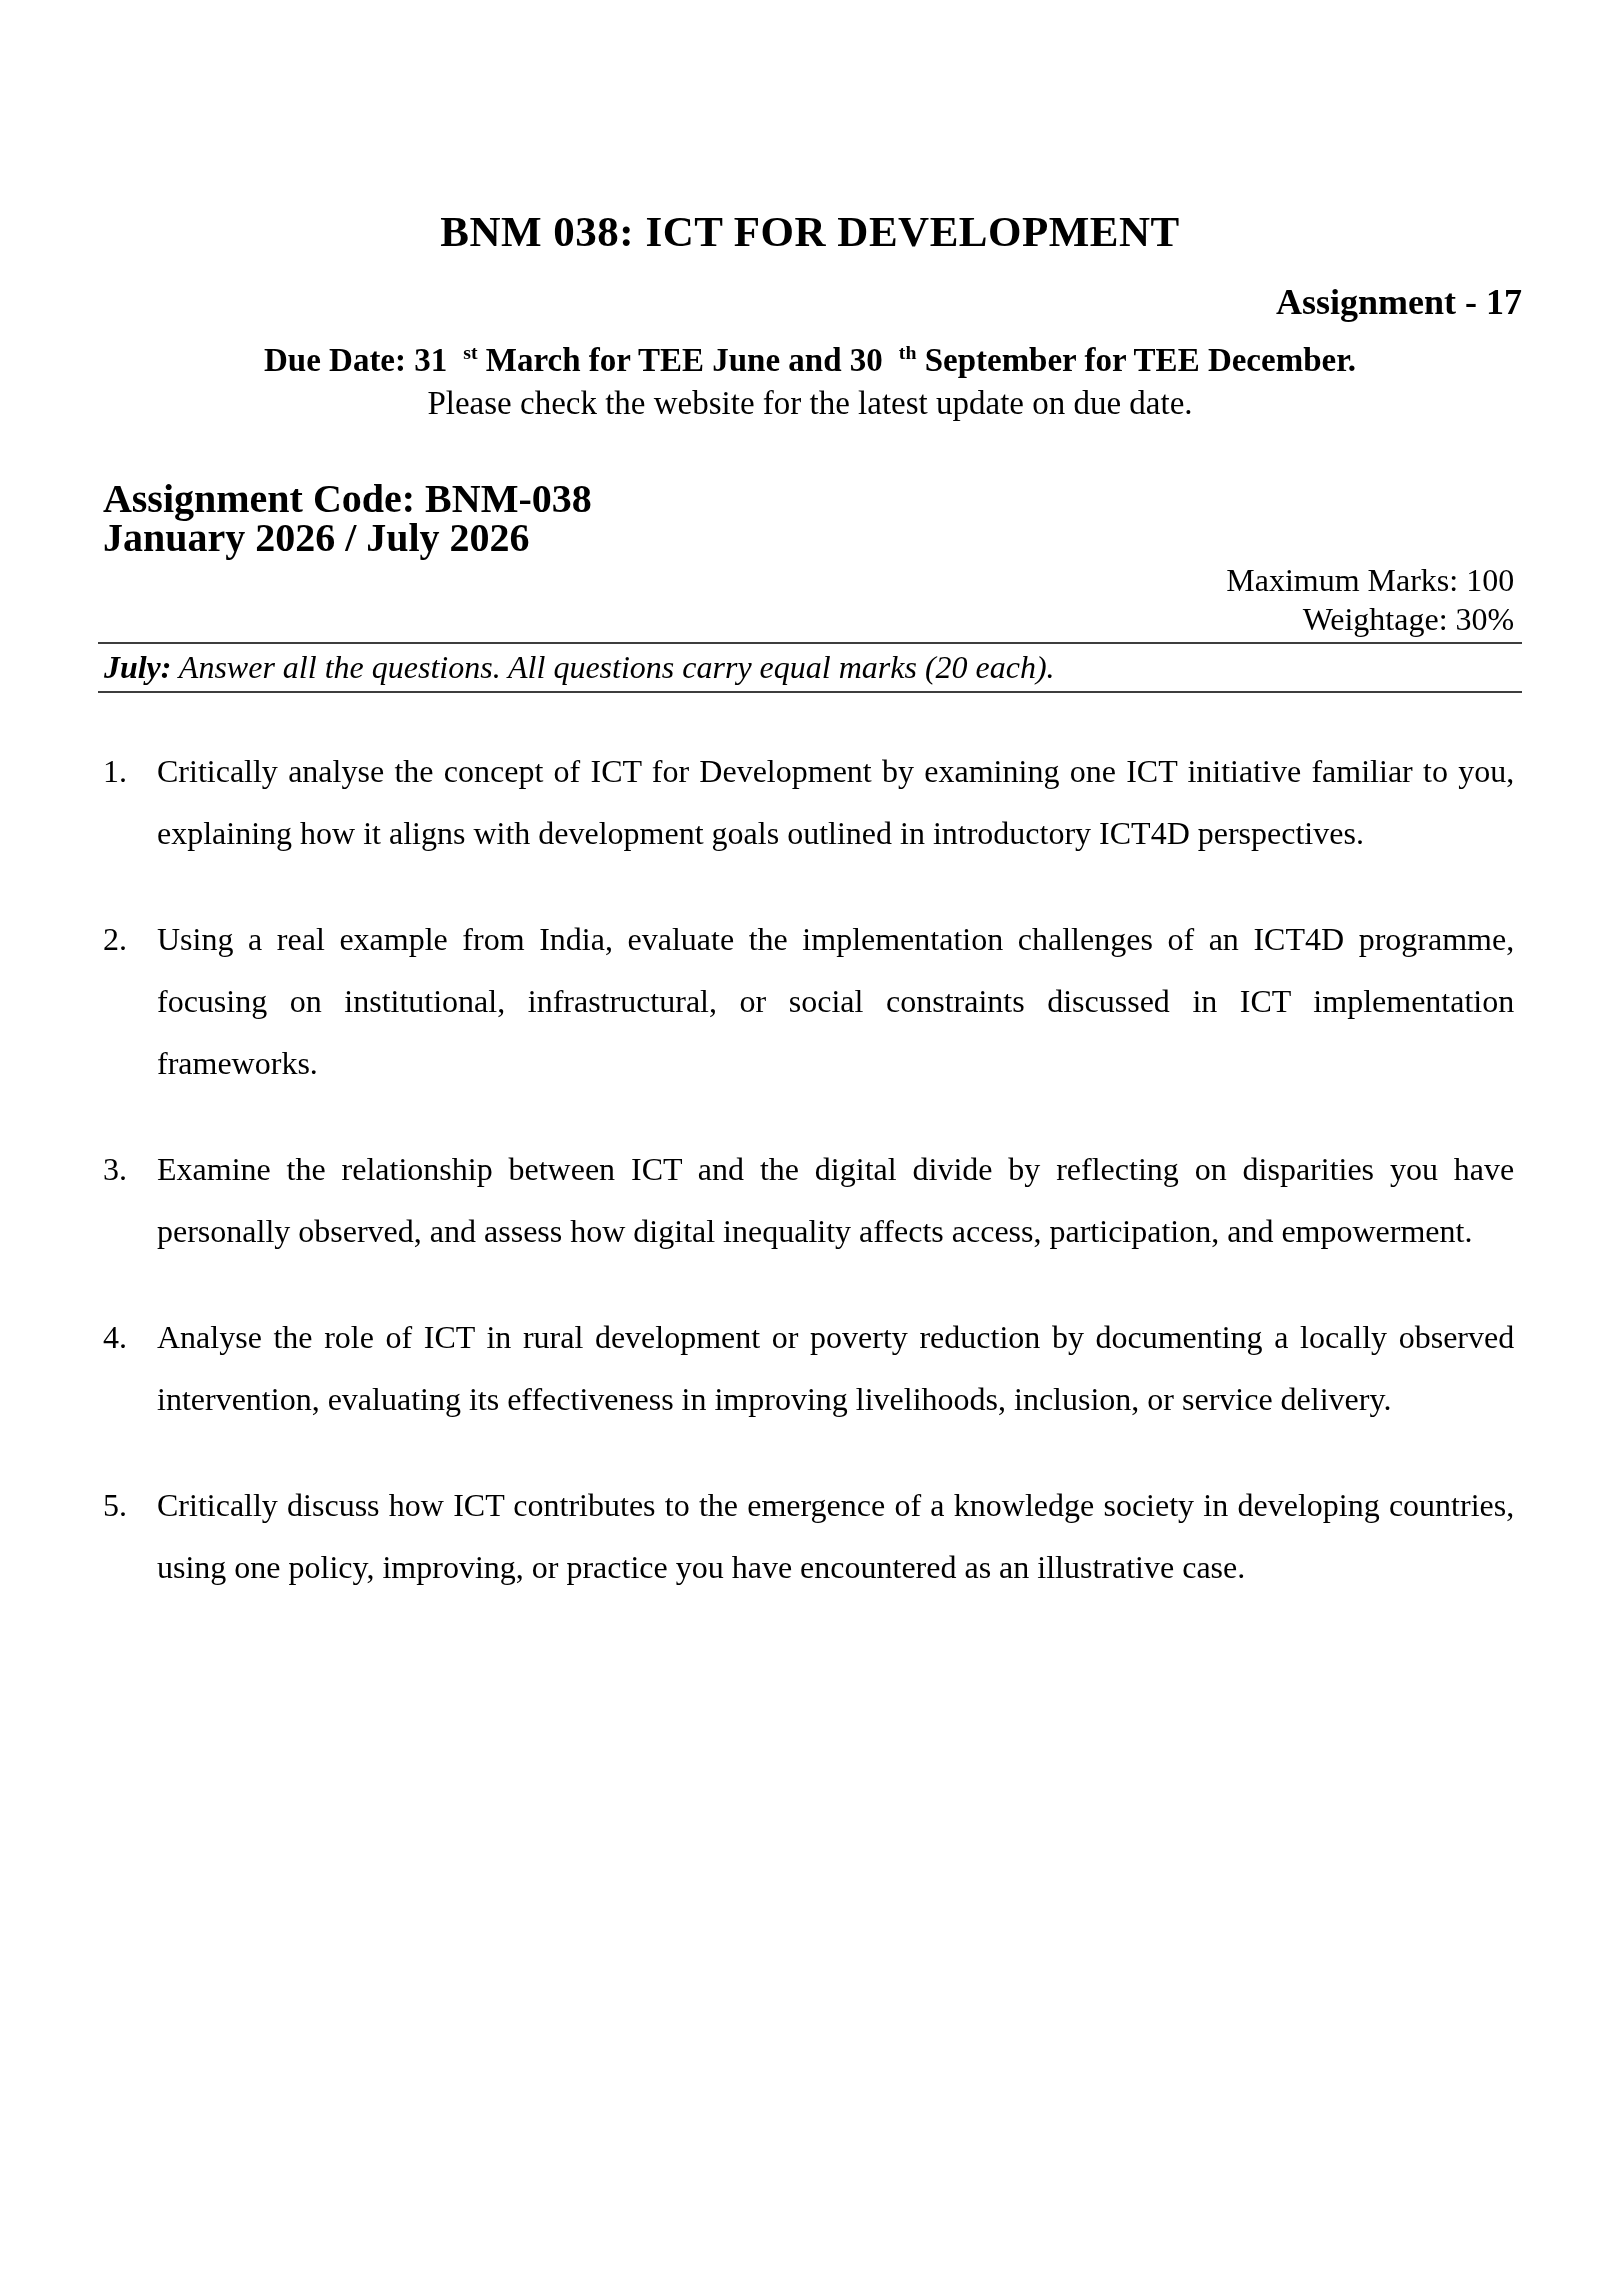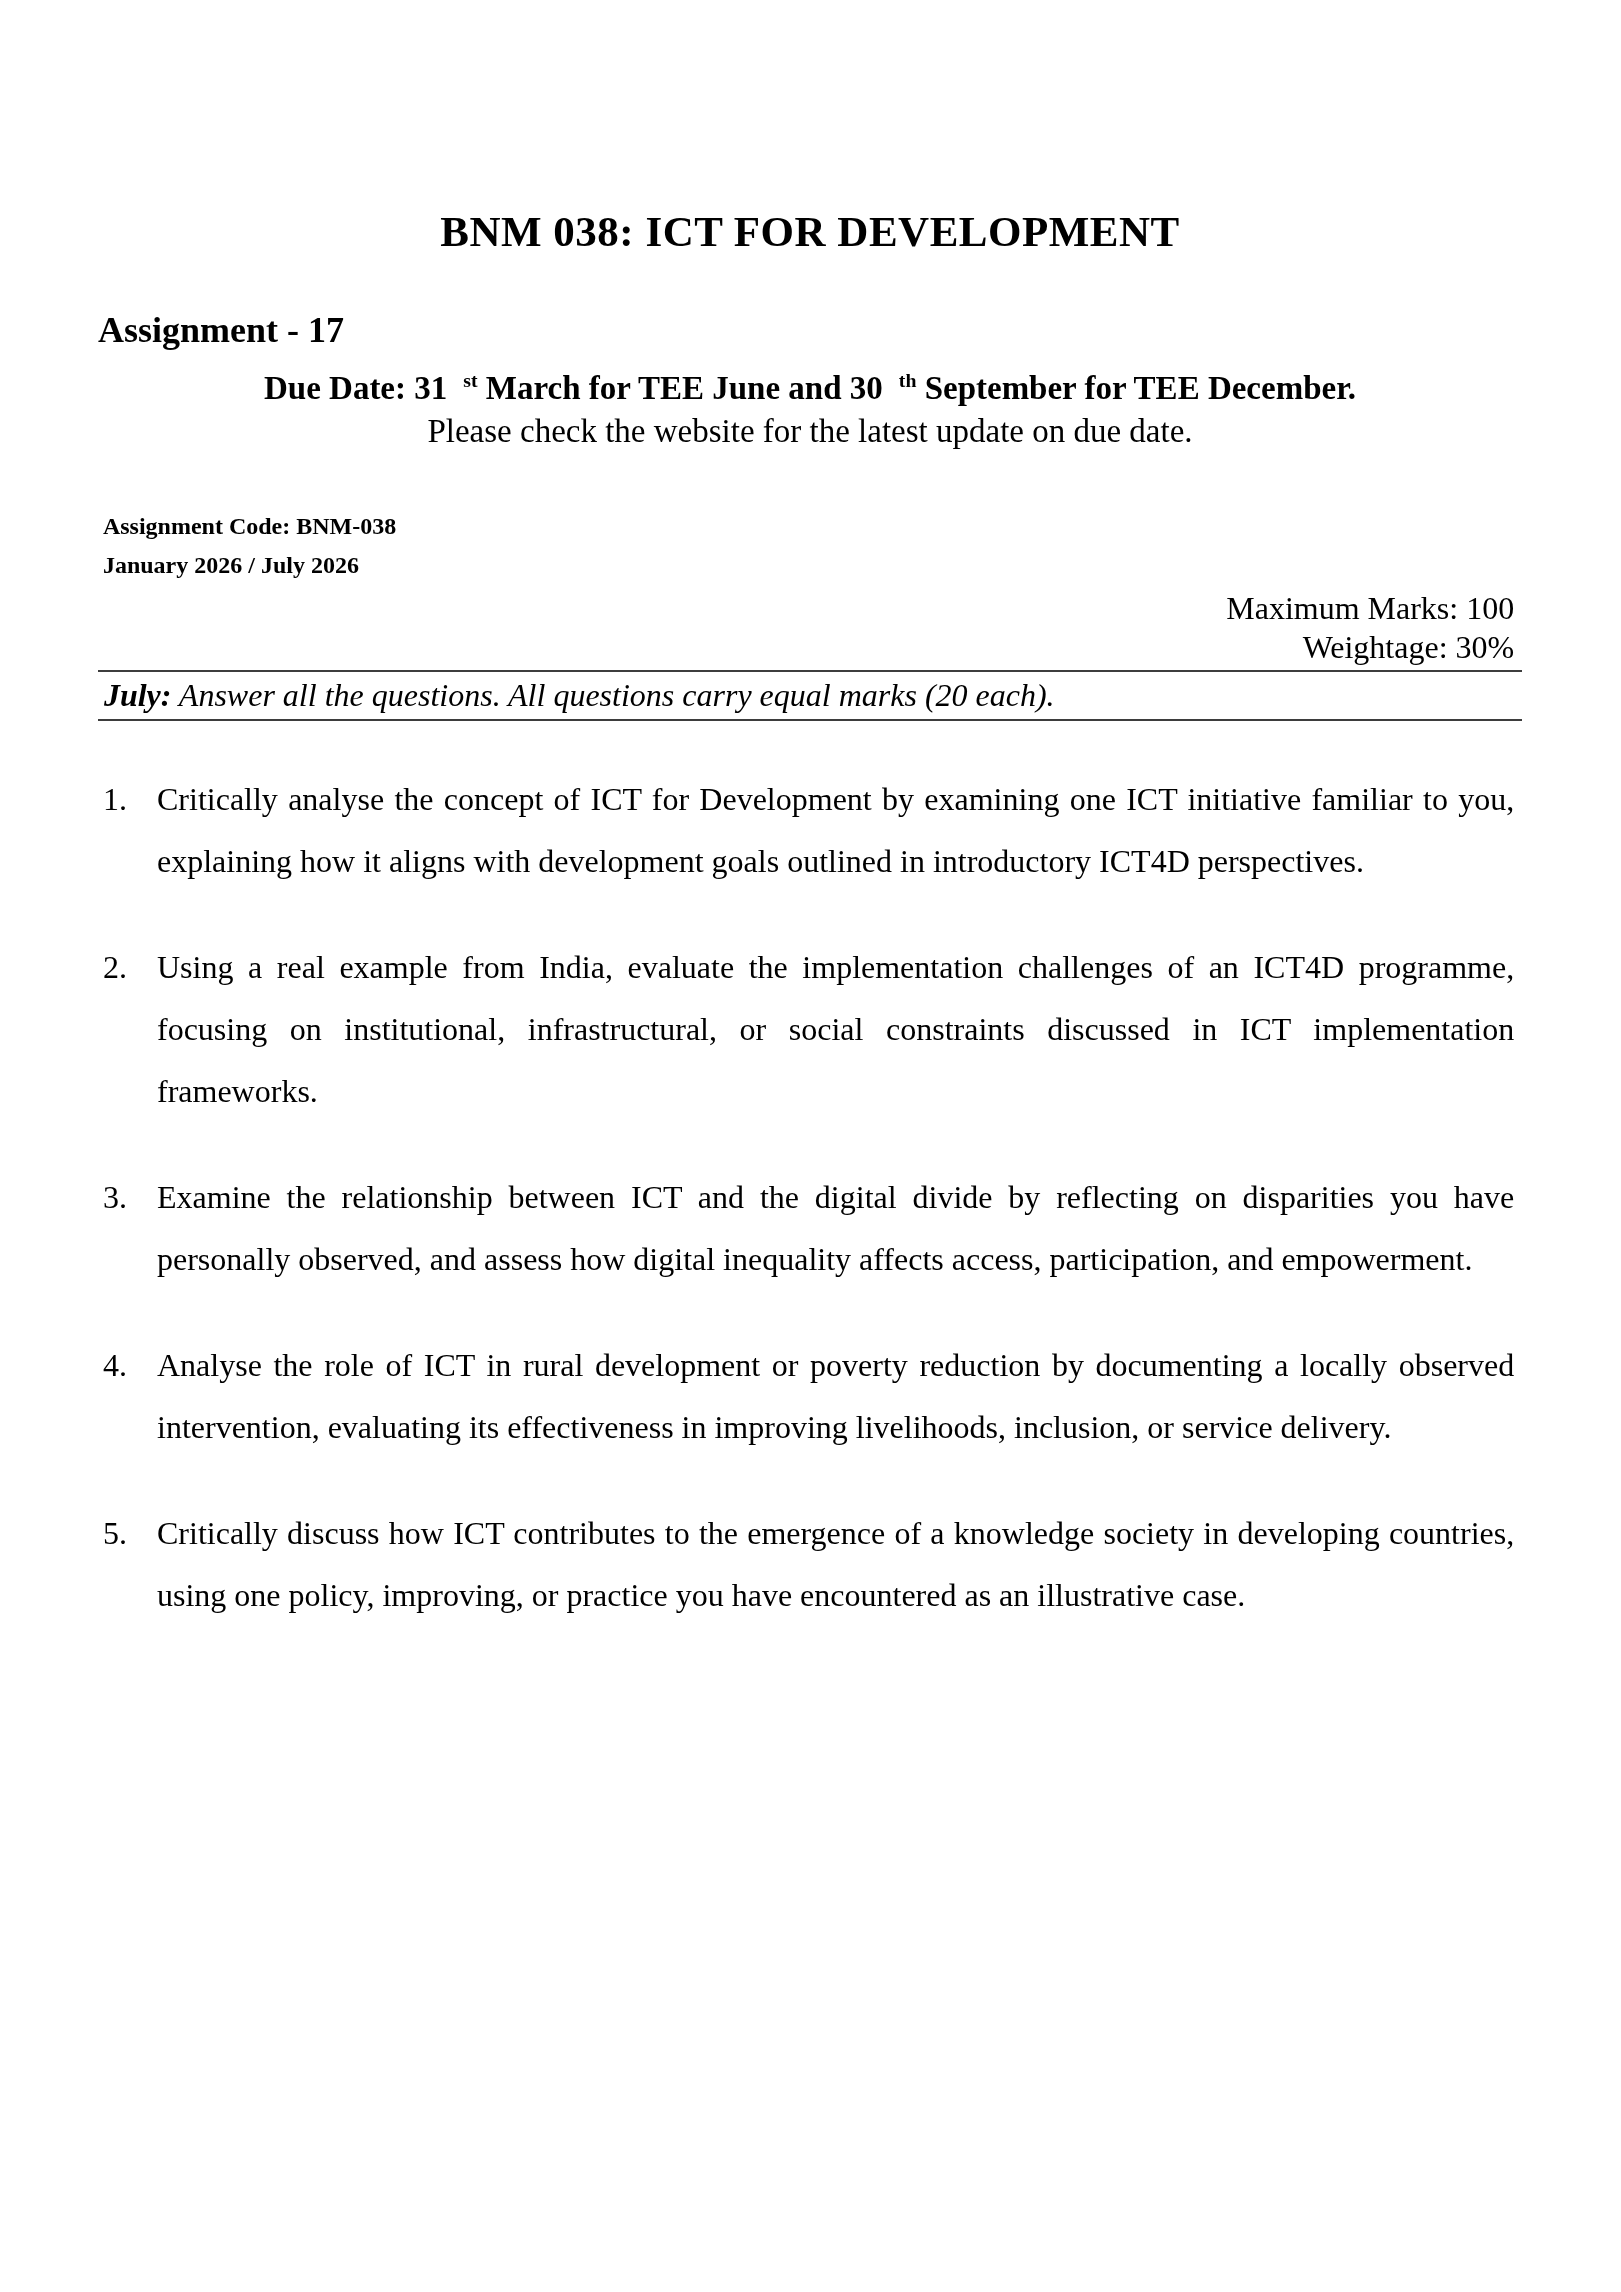--- a/index.html
+++ b/index.html
@@ -18,22 +18,22 @@
 
   .title {
     margin-top: 206px;
     text-align: center;
     font-weight: bold;
     font-size: 43px;
     line-height: 51px;
     letter-spacing: 0.5px;
   }
   .subtitle {
-    margin-top: 52px;
-    text-align: left;
+    margin-top: 24px;
+    text-align: right;
     font-weight: bold;
     font-size: 36px;
     line-height: 43px;
   }
   .due-line {
     margin-top: 16.7px;
     text-align: center;
     font-weight: bold;
     font-size: 33px;
     line-height: 39px;
@@ -44,21 +44,21 @@
     font-weight: normal;
     font-size: 33px;
     line-height: 39px;
   }
   sup { font-size: 0.6em; vertical-align: super; line-height: 0; margin-left: 16px; }
 
   .info-left {
     margin-top: 56px;
     margin-left: 4.9px;
     font-weight: bold;
-    font-size: 24px;
+    font-size: 40px;
     line-height: 39px;
   }
   .info-right {
     margin-top: 3.9px;
     margin-right: 7.8px;
     text-align: right;
     font-size: 32px;
     line-height: 39px;
   }
 

